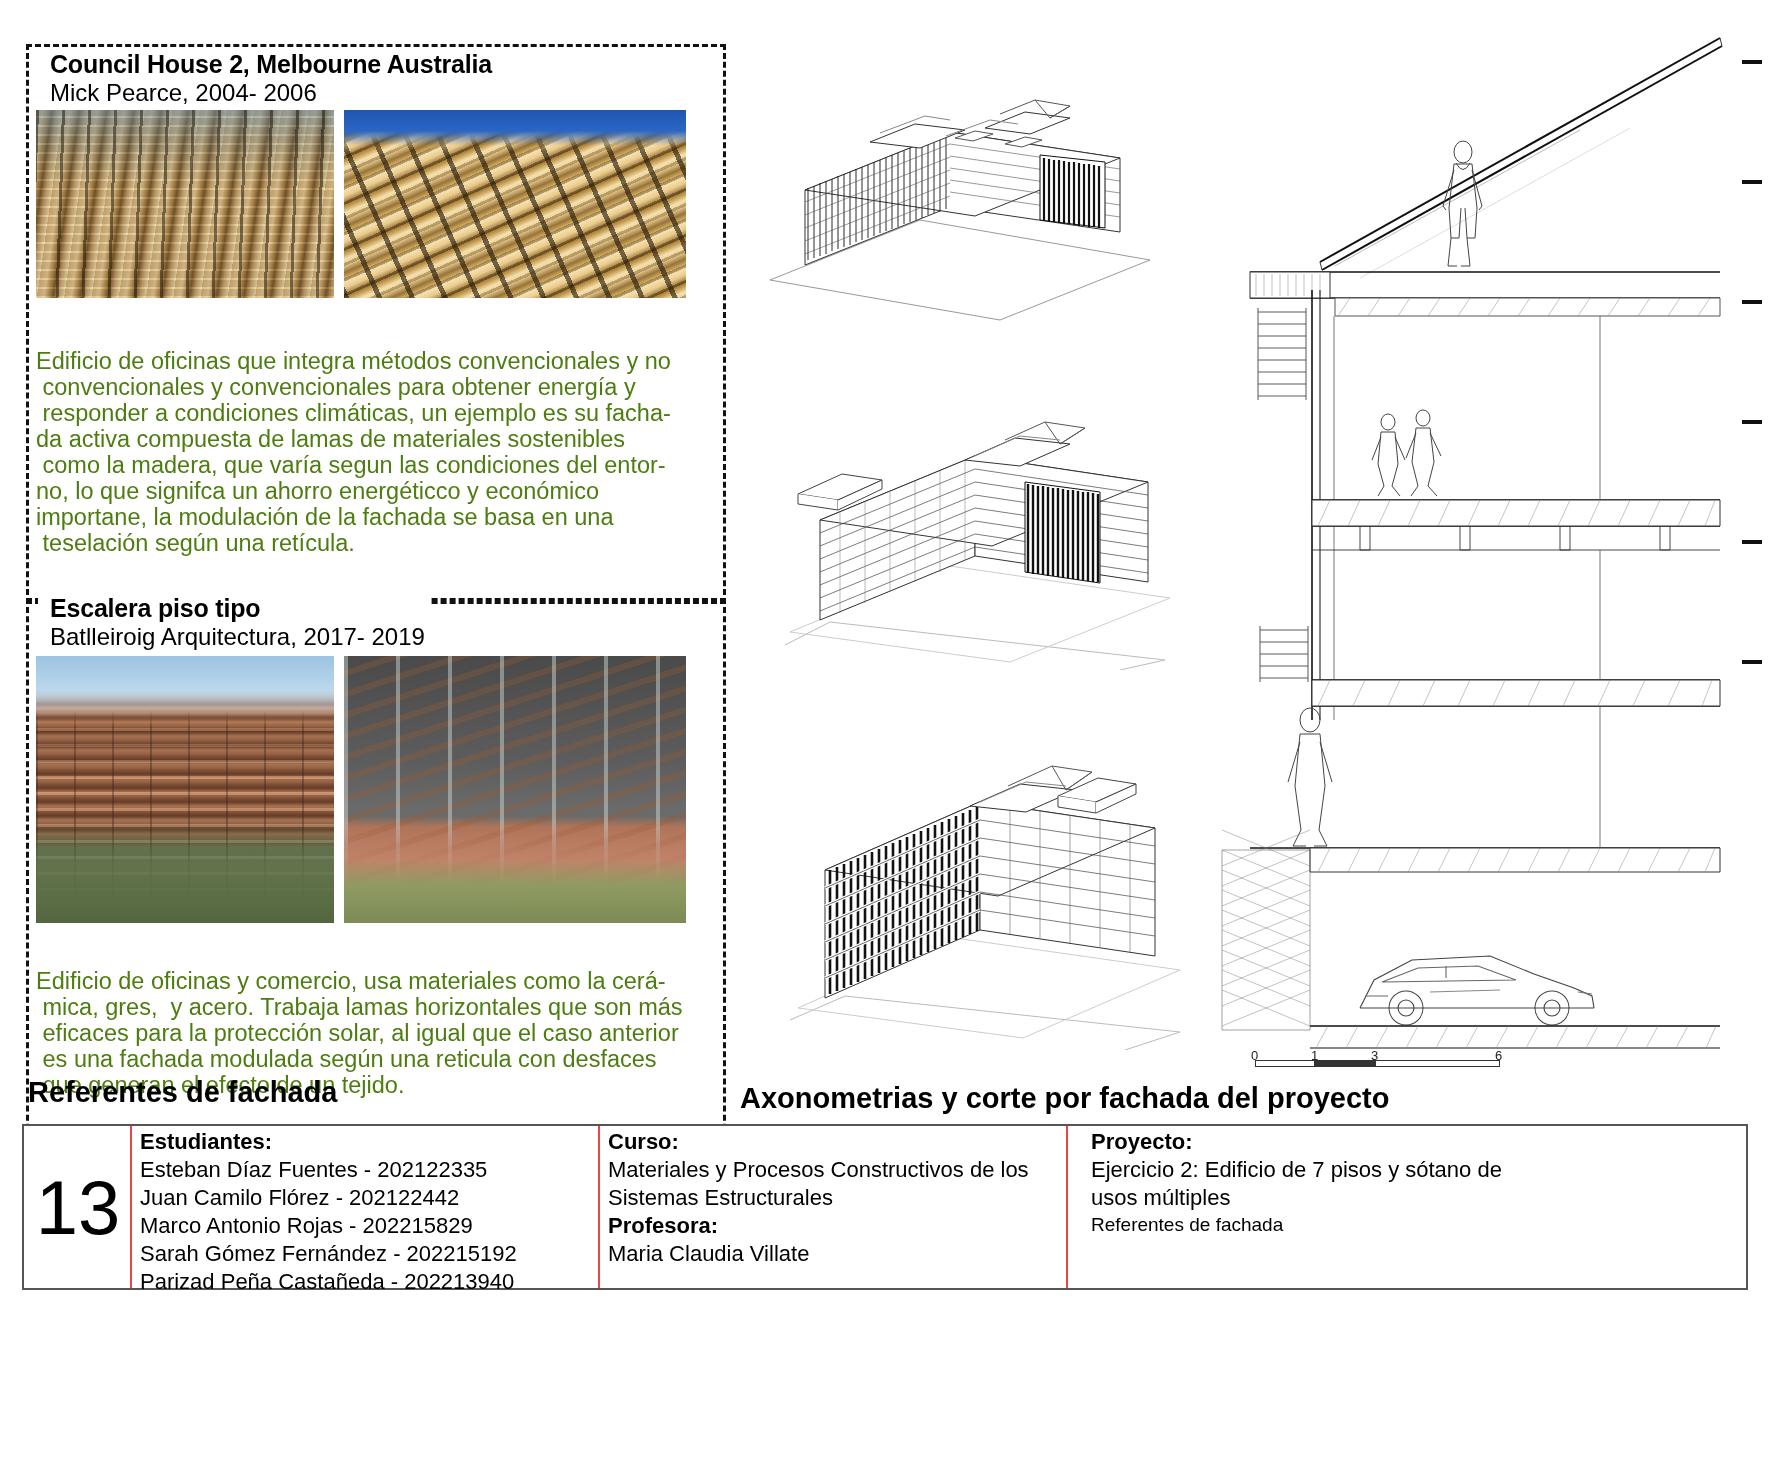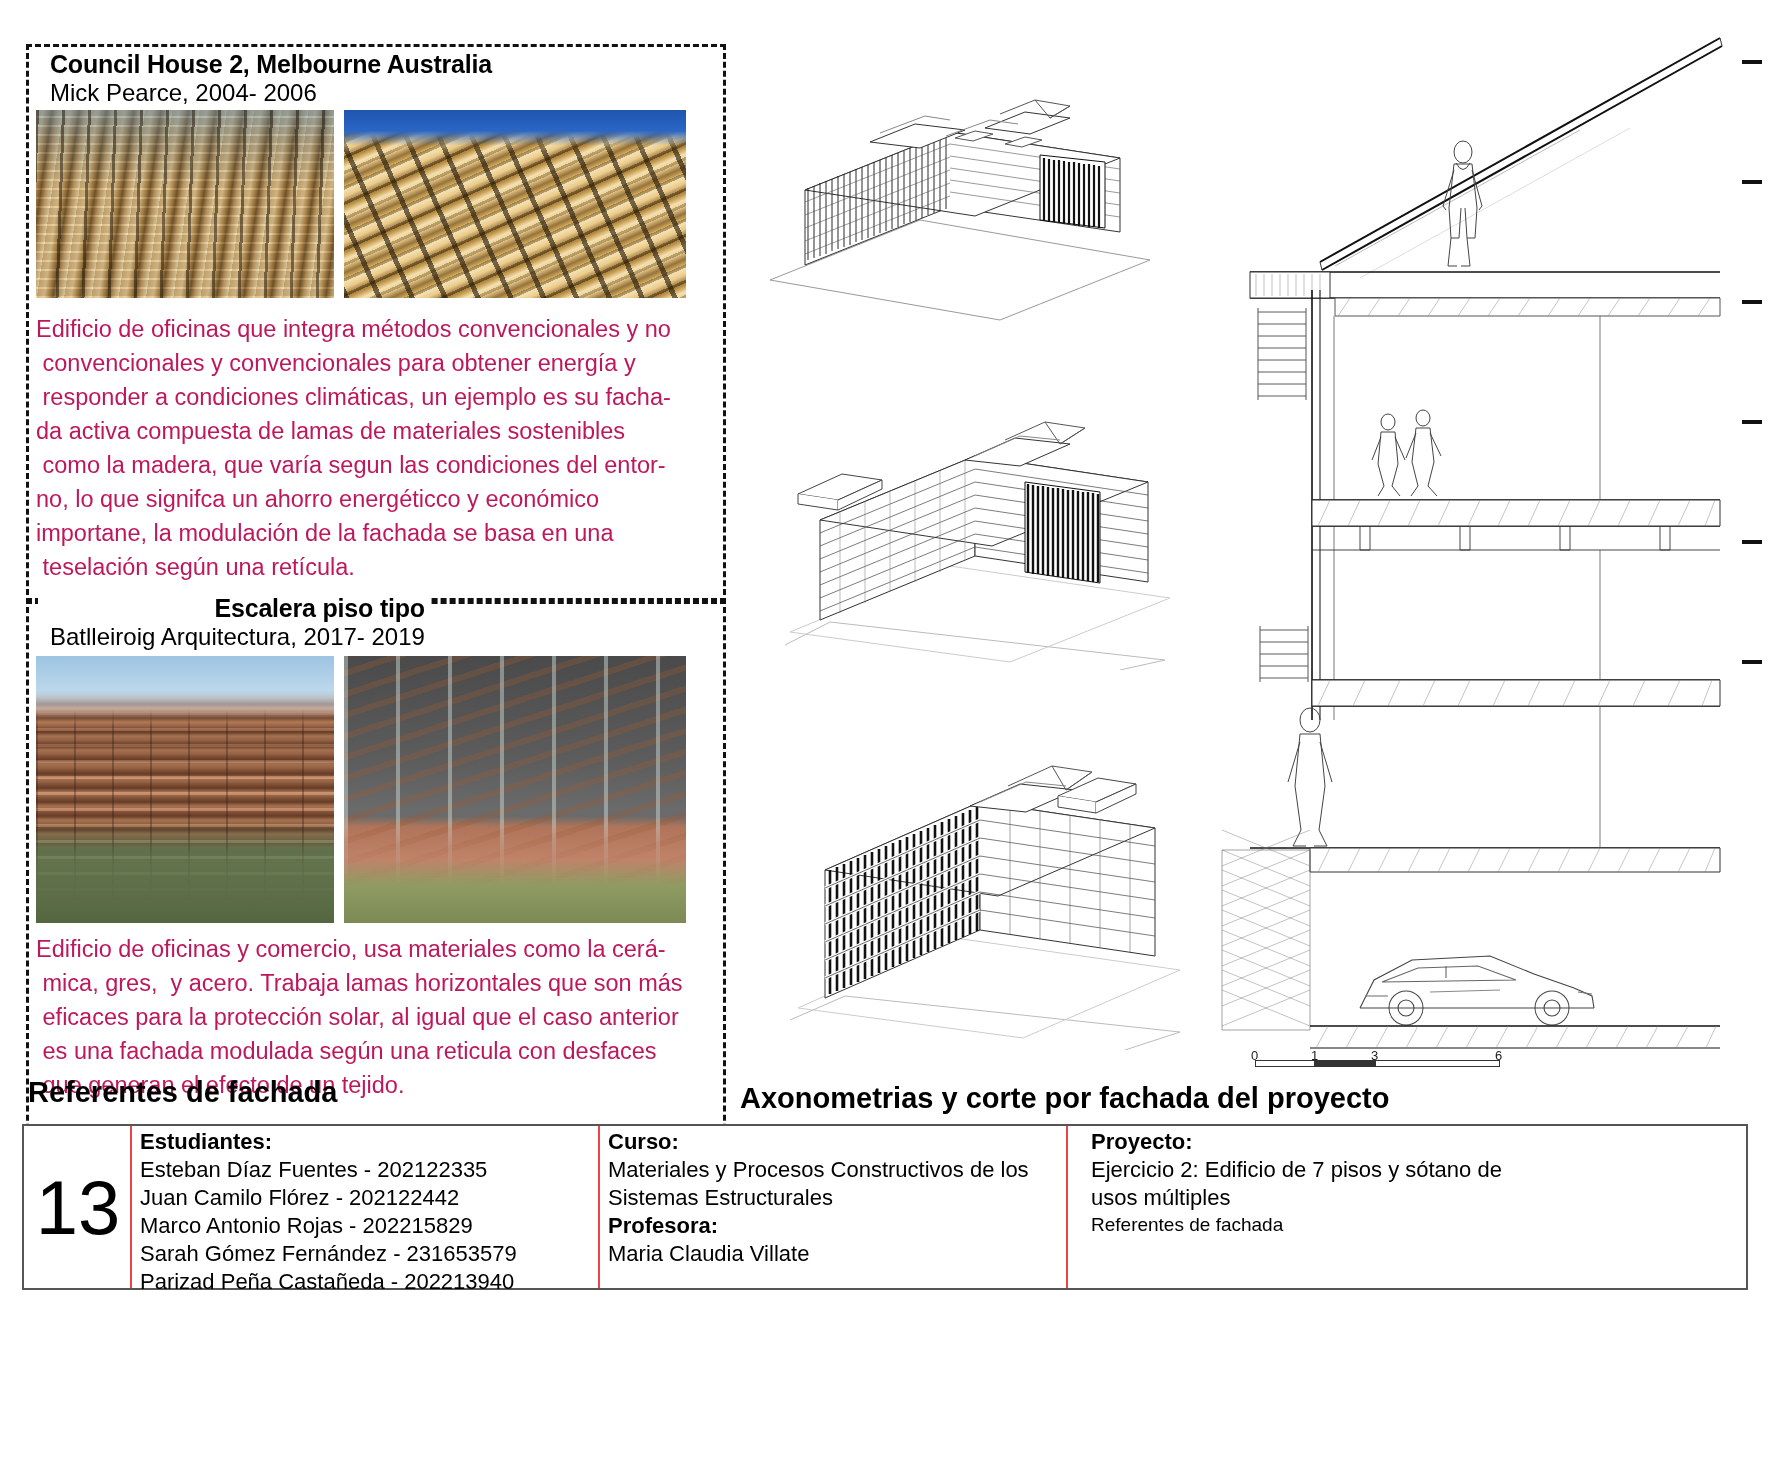--- a/index.html
+++ b/index.html
@@ -21,21 +21,20 @@
   
   #panel-ref1 { left: 26px; top: 44px; width: 700px; height: 560px; }
   #panel-ref2 { left: 26px; top: 598px; width: 700px; height: 568px; }
 
   .sect-title {
     font-weight: 700;
     font-size: 25px;
     letter-spacing: -0.2px;
     color: #000;
     white-space: nowrap;
-    text-align: right;
   }
   .sect-sub {
     font-size: 24px;
     font-weight: 400;
     color: #000;
     white-space: nowrap;
   }
   .title-wrap { position: absolute; background: #fff; padding: 0 6px 0 12px; }
 
   .photo-row { position: absolute; display: flex; gap: 10px; }
@@ -99,23 +98,24 @@
     position:absolute; inset:0;
     background:
       repeating-linear-gradient(90deg, rgba(210,225,220,.45) 0px, rgba(210,225,220,.45) 4px, rgba(0,0,0,0) 4px, rgba(0,0,0,0) 52px),
       repeating-linear-gradient(-18deg, rgba(160,90,50,.30) 0px, rgba(160,90,50,.30) 6px, rgba(0,0,0,0) 6px, rgba(0,0,0,0) 20px);
     mask-image: linear-gradient(180deg, #000 0%, #000 62%, rgba(0,0,0,.35) 72%, rgba(0,0,0,0) 86%);
   }
 
   .body-text {
     position: absolute;
     font-size: 23.5px;
-    line-height: 34px;
-    color: #be185d;
+    line-height: 26px;
+    color: #4d7c0f;
     white-space: pre;
+    margin-top: 36px;
   }
 
   
   .big-heading {
     position: absolute;
     font-size: 29px;
     font-weight: 700;
     color: #000;
     white-space: nowrap;
   }
@@ -715,21 +715,21 @@
 
     <div class="tb-cell" id="tb-sheetno">
       <div class="num">13</div>
     </div>
 
     <div class="tb-cell" id="tb-students">
       <div class="tb-label">Estudiantes:</div>
       <div class="tb-line">Esteban Díaz Fuentes - 202122335</div>
       <div class="tb-line">Juan Camilo Flórez - 202122442</div>
       <div class="tb-line">Marco Antonio Rojas - 202215829</div>
-      <div class="tb-line">Sarah Gómez Fernández - 231653579</div>
+      <div class="tb-line">Sarah Gómez Fernández - 202215192</div>
       <div class="tb-line">Parizad Peña Castañeda - 202213940</div>
     </div>
 
     <div class="tb-cell" id="tb-course">
       <div class="tb-label">Curso:</div>
       <div class="tb-line">Materiales y Procesos Constructivos de los</div>
       <div class="tb-line">Sistemas Estructurales</div>
       <div class="tb-label">Profesora:</div>
       <div class="tb-line">Maria Claudia Villate</div>
     </div>

